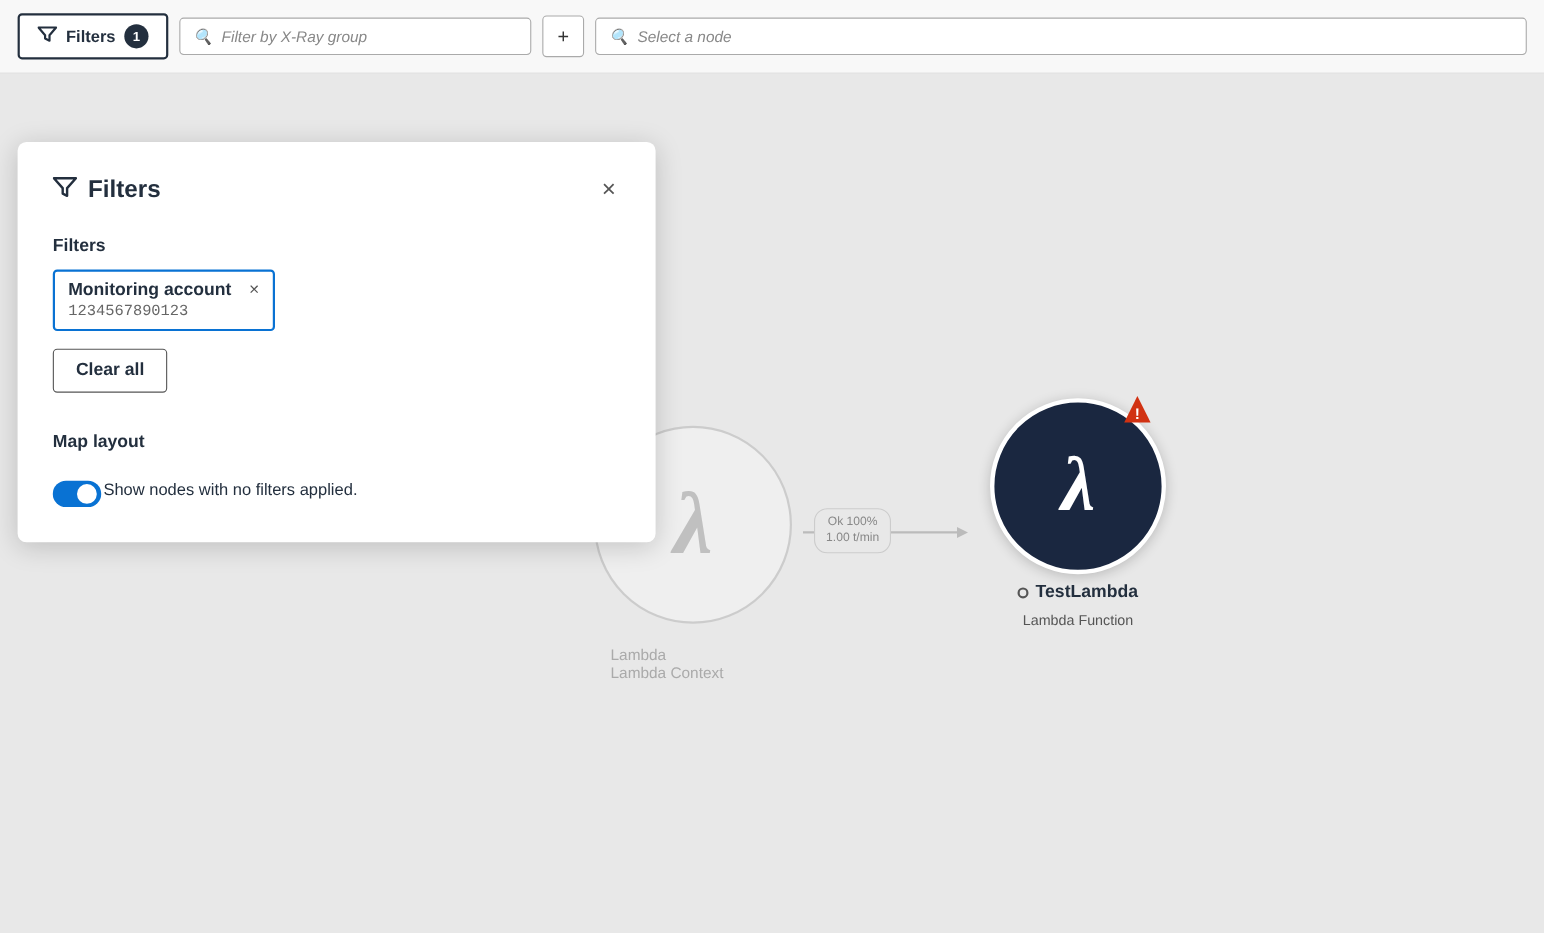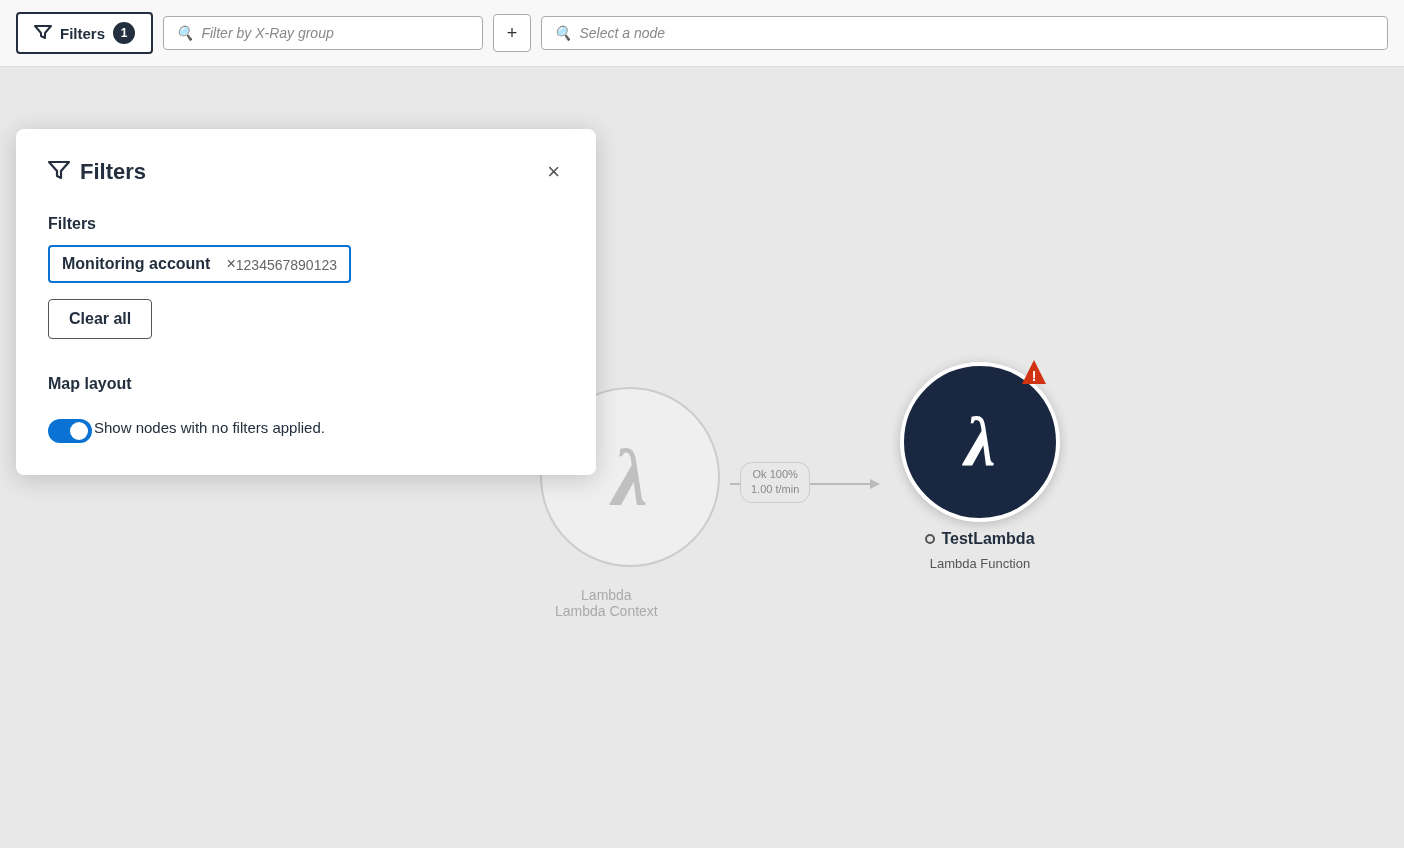--- a/index.html
+++ b/index.html
@@ -131,21 +131,20 @@
     .bg-lambda-icon {
       font-size: 60px;
       color: #bbb;
       font-weight: 900;
     }
 
     .bg-node-label {
       position: absolute;
       top: 520px;
       left: 555px;
-      text-align: center;
       color: #aaa;
       font-size: 14px;
     }
 
     .connector-label {
       position: absolute;
       top: 395px;
       left: 740px;
       background: #e8e8e8;
       border: 1px solid #ccc;
@@ -278,21 +277,21 @@
       font-size: 16px;
     }
 
     .dropdown-arrow {
       color: #555;
       font-size: 12px;
     }
 
     .selected-tag {
       display: inline-flex;
-      flex-direction: row;
+      flex-direction: column;
       align-items: flex-start;
       border: 2px solid #0972d3;
       border-radius: 4px;
       padding: 8px 12px;
       margin-bottom: 16px;
       background: #fff;
       position: relative;
       min-width: 200px;
     }
 
@@ -316,20 +315,21 @@
       cursor: pointer;
       font-size: 16px;
       color: #555;
       line-height: 1;
     }
 
     .tag-sub-text {
       font-size: 14px;
       color: #666;
       margin-top: 2px;
+      font-family: Liberation Mono, monospace;
     }
 
     .clear-all-btn {
       border: 1px solid #555;
       background: #fff;
       border-radius: 4px;
       padding: 10px 20px;
       font-size: 16px;
       font-weight: 600;
       color: #232f3e;

